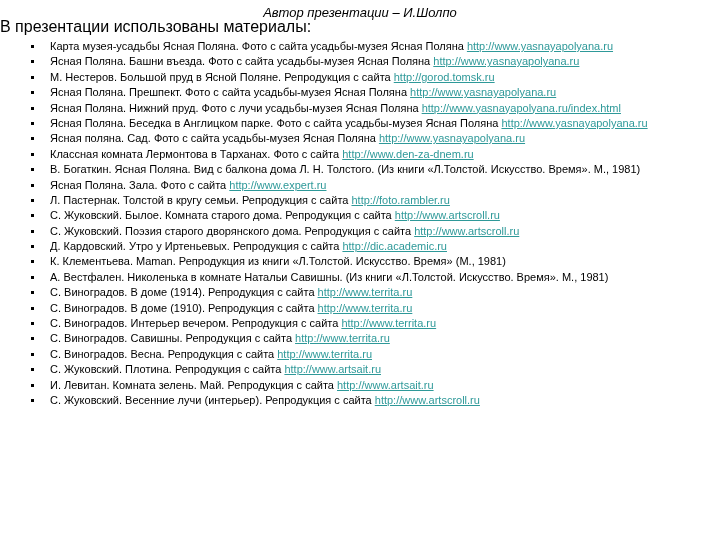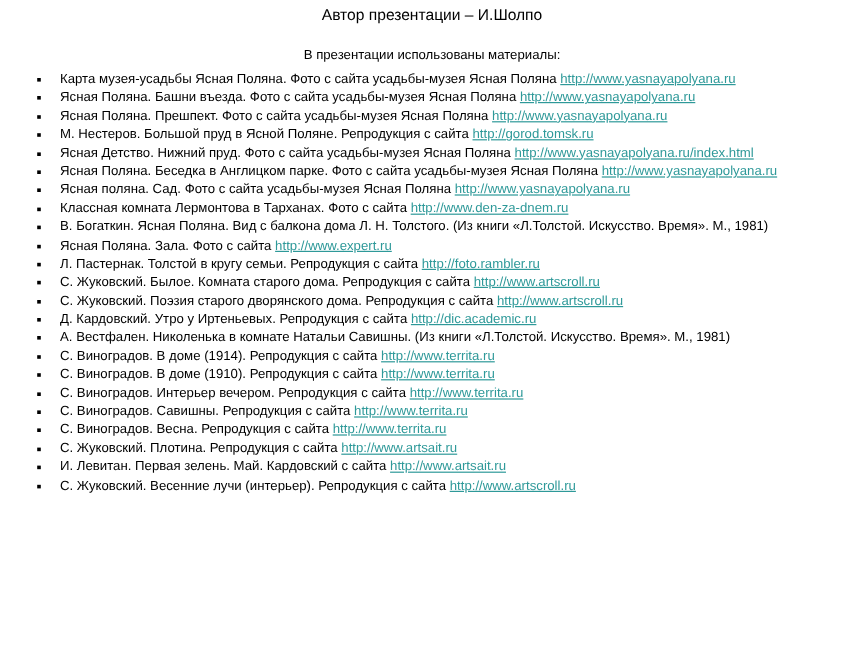--- a/index.html
+++ b/index.html
@@ -10,25 +10,26 @@
     background: #ffffff;
     color: #000000;
     font-family: "Liberation Sans", sans-serif;
     overflow: hidden;
   }
   .title {
     text-align: center;
     padding-top: 5px;
     font-size: 13px;
     line-height: 15px;
+    font-style: italic;
   }
   .subtitle {
-    text-align: center;
-    margin-top: 20px;
-    font-size: 11px;
+    text-align: left;
+    margin-top: 0;
+    font-size: 16px;
     line-height: 13px;
   }
   ul.credits {
     list-style: none;
     margin: 6px 0 0 0;
     padding: 0;
   }
   li.credit {
     position: relative;
     padding-left: 50px;
@@ -56,25 +57,25 @@
 
 <div class="slide">
   <div class="title">Автор презентации – И.Шолпо</div>
   <div class="subtitle">В презентации использованы материалы:</div>
   <ul class="credits">
 
       <li class="credit"><span class="bullet"></span><span class="txt">Карта музея-усадьбы Ясная Поляна. Фото с сайта усадьбы-музея Ясная Поляна </span><a class="lnk">http://www.yasnayapolyana.ru</a><span class="txt"></span></li>
 
       <li class="credit"><span class="bullet"></span><span class="txt">Ясная Поляна. Башни въезда. Фото с сайта усадьбы-музея Ясная Поляна </span><a class="lnk">http://www.yasnayapolyana.ru</a><span class="txt"></span></li>
 
+      <li class="credit"><span class="bullet"></span><span class="txt">М. Нестеров. Большой пруд в Ясной Поляне. Репродукция с сайта </span><a class="lnk">http://gorod.tomsk.ru</a><span class="txt"></span></li>
+
       <li class="credit"><span class="bullet"></span><span class="txt">Ясная Поляна. Прешпект. Фото с сайта усадьбы-музея Ясная Поляна </span><a class="lnk">http://www.yasnayapolyana.ru</a><span class="txt"></span></li>
 
-      <li class="credit"><span class="bullet"></span><span class="txt">М. Нестеров. Большой пруд в Ясной Поляне. Репродукция с сайта </span><a class="lnk">http://gorod.tomsk.ru</a><span class="txt"></span></li>
-
-      <li class="credit"><span class="bullet"></span><span class="txt">Ясная Детство. Нижний пруд. Фото с сайта усадьбы-музея Ясная Поляна </span><a class="lnk">http://www.yasnayapolyana.ru/index.html</a><span class="txt"></span></li>
+      <li class="credit"><span class="bullet"></span><span class="txt">Ясная Поляна. Нижний пруд. Фото с лучи усадьбы-музея Ясная Поляна </span><a class="lnk">http://www.yasnayapolyana.ru/index.html</a><span class="txt"></span></li>
 
 
       <li class="credit"><span class="bullet"></span><span class="txt">Ясная Поляна. Беседка в Англицком парке. Фото с сайта усадьбы-музея Ясная Поляна </span><a class="lnk">http://www.yasnayapolyana.ru</a><span class="txt"></span></li>
 
       <li class="credit"><span class="bullet"></span><span class="txt">Ясная поляна. Сад. Фото с сайта усадьбы-музея Ясная Поляна </span><a class="lnk">http://www.yasnayapolyana.ru</a><span class="txt"></span></li>
 
 
 
 
       <li class="credit"><span class="bullet"></span><span class="txt">Классная комната Лермонтова в Тарханах. Фото с сайта </span><a class="lnk">http://www.den-za-dnem.ru</a><span class="txt"></span></li>
@@ -84,34 +85,35 @@
       <li class="credit"><span class="bullet"></span><span class="txt">Ясная Поляна. Зала. Фото с сайта </span><a class="lnk">http://www.expert.ru</a><span class="txt"></span></li>
 
       <li class="credit"><span class="bullet"></span><span class="txt">Л. Пастернак. Толстой в кругу семьи. Репродукция с сайта </span><a class="lnk">http://foto.rambler.ru</a><span class="txt"></span></li>
 
       <li class="credit"><span class="bullet"></span><span class="txt">С. Жуковский. Былое. Комната старого дома. Репродукция с сайта </span><a class="lnk">http://www.artscroll.ru</a><span class="txt"></span></li>
 
       <li class="credit"><span class="bullet"></span><span class="txt">С. Жуковский. Поэзия старого дворянского дома. Репродукция с сайта </span><a class="lnk">http://www.artscroll.ru</a><span class="txt"></span></li>
 
       <li class="credit"><span class="bullet"></span><span class="txt">Д. Кардовский. Утро у Иртеньевых. Репродукция с сайта </span><a class="lnk">http://dic.academic.ru</a><span class="txt"></span></li>
 
+      <li class="credit"><span class="bullet"></span><span class="txt">К. Клементьева. Maman. Репродукция из книги «Л.Толстой. Искусство. Время» (М., 1981)</span><span class="txt"></span></li>
 
       <li class="credit"><span class="bullet"></span><span class="txt">А. Вестфален. Николенька в комнате Натальи Савишны. (Из книги «Л.Толстой. Искусство. Время». М., 1981)</span><span class="txt"></span></li>
 
       <li class="credit"><span class="bullet"></span><span class="txt">С. Виноградов. В доме (1914). Репродукция с сайта </span><a class="lnk">http://www.territa.ru</a><span class="txt"></span></li>
 
       <li class="credit"><span class="bullet"></span><span class="txt">С. Виноградов. В доме (1910). Репродукция с сайта </span><a class="lnk">http://www.territa.ru</a><span class="txt"></span></li>
 
       <li class="credit"><span class="bullet"></span><span class="txt">С. Виноградов. Интерьер вечером. Репродукция с сайта </span><a class="lnk">http://www.territa.ru</a><span class="txt"></span></li>
 
       <li class="credit"><span class="bullet"></span><span class="txt">С. Виноградов. Савишны. Репродукция с сайта </span><a class="lnk">http://www.territa.ru</a><span class="txt"></span></li>
 
       <li class="credit"><span class="bullet"></span><span class="txt">С. Виноградов. Весна. Репродукция с сайта </span><a class="lnk">http://www.territa.ru</a><span class="txt"></span></li>
 
 
       <li class="credit"><span class="bullet"></span><span class="txt">С. Жуковский. Плотина. Репродукция с сайта </span><a class="lnk">http://www.artsait.ru</a><span class="txt"></span></li>
 
-      <li class="credit"><span class="bullet"></span><span class="txt">И. Левитан. Первая зелень. Май. Кардовский с сайта </span><a class="lnk">http://www.artsait.ru</a><span class="txt"></span></li>
+      <li class="credit"><span class="bullet"></span><span class="txt">И. Левитан. Комната зелень. Май. Репродукция с сайта </span><a class="lnk">http://www.artsait.ru</a><span class="txt"></span></li>
 
 
       <li class="credit"><span class="bullet"></span><span class="txt">С. Жуковский. Весенние лучи (интерьер). Репродукция с сайта </span><a class="lnk">http://www.artscroll.ru</a><span class="txt"></span></li>
     </ul>
 </div>
 
 </body></html>

